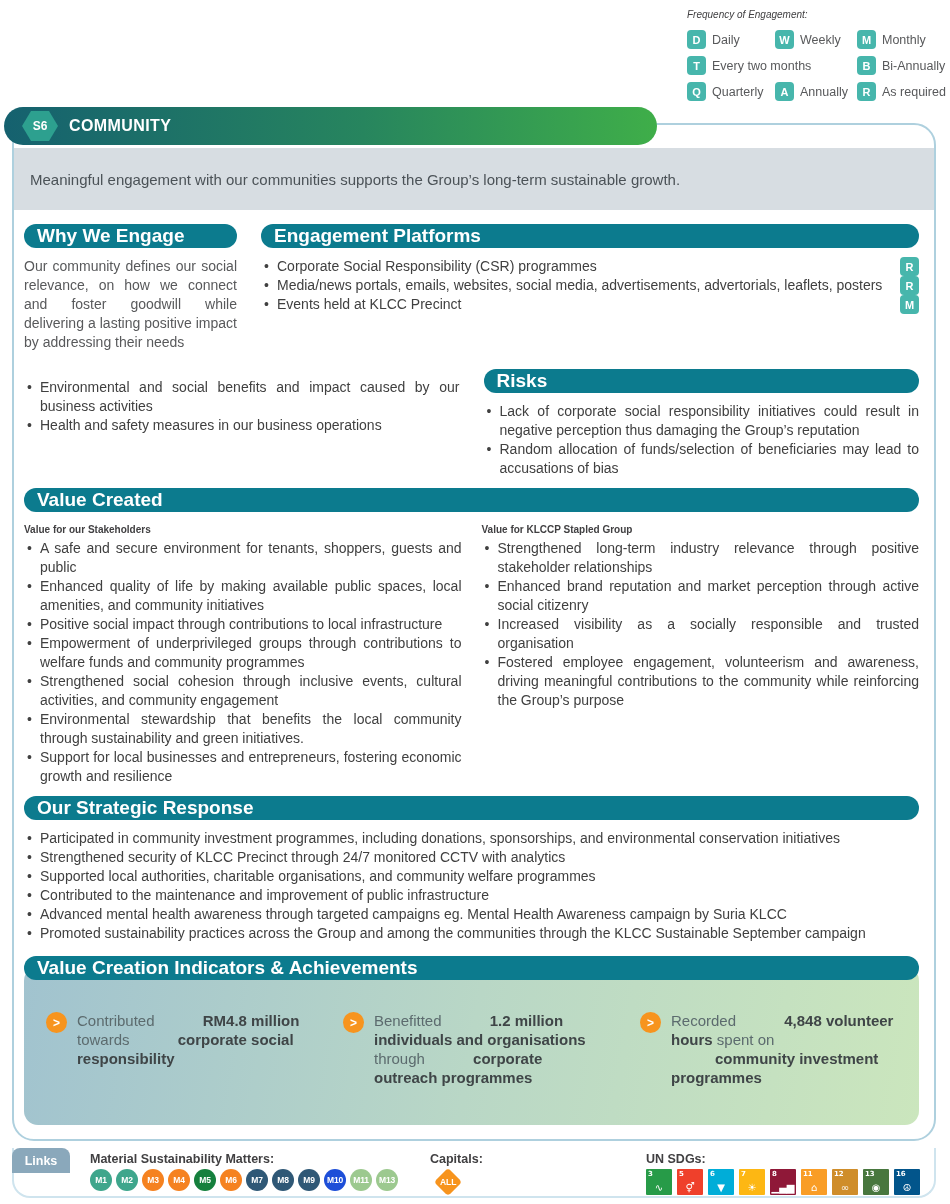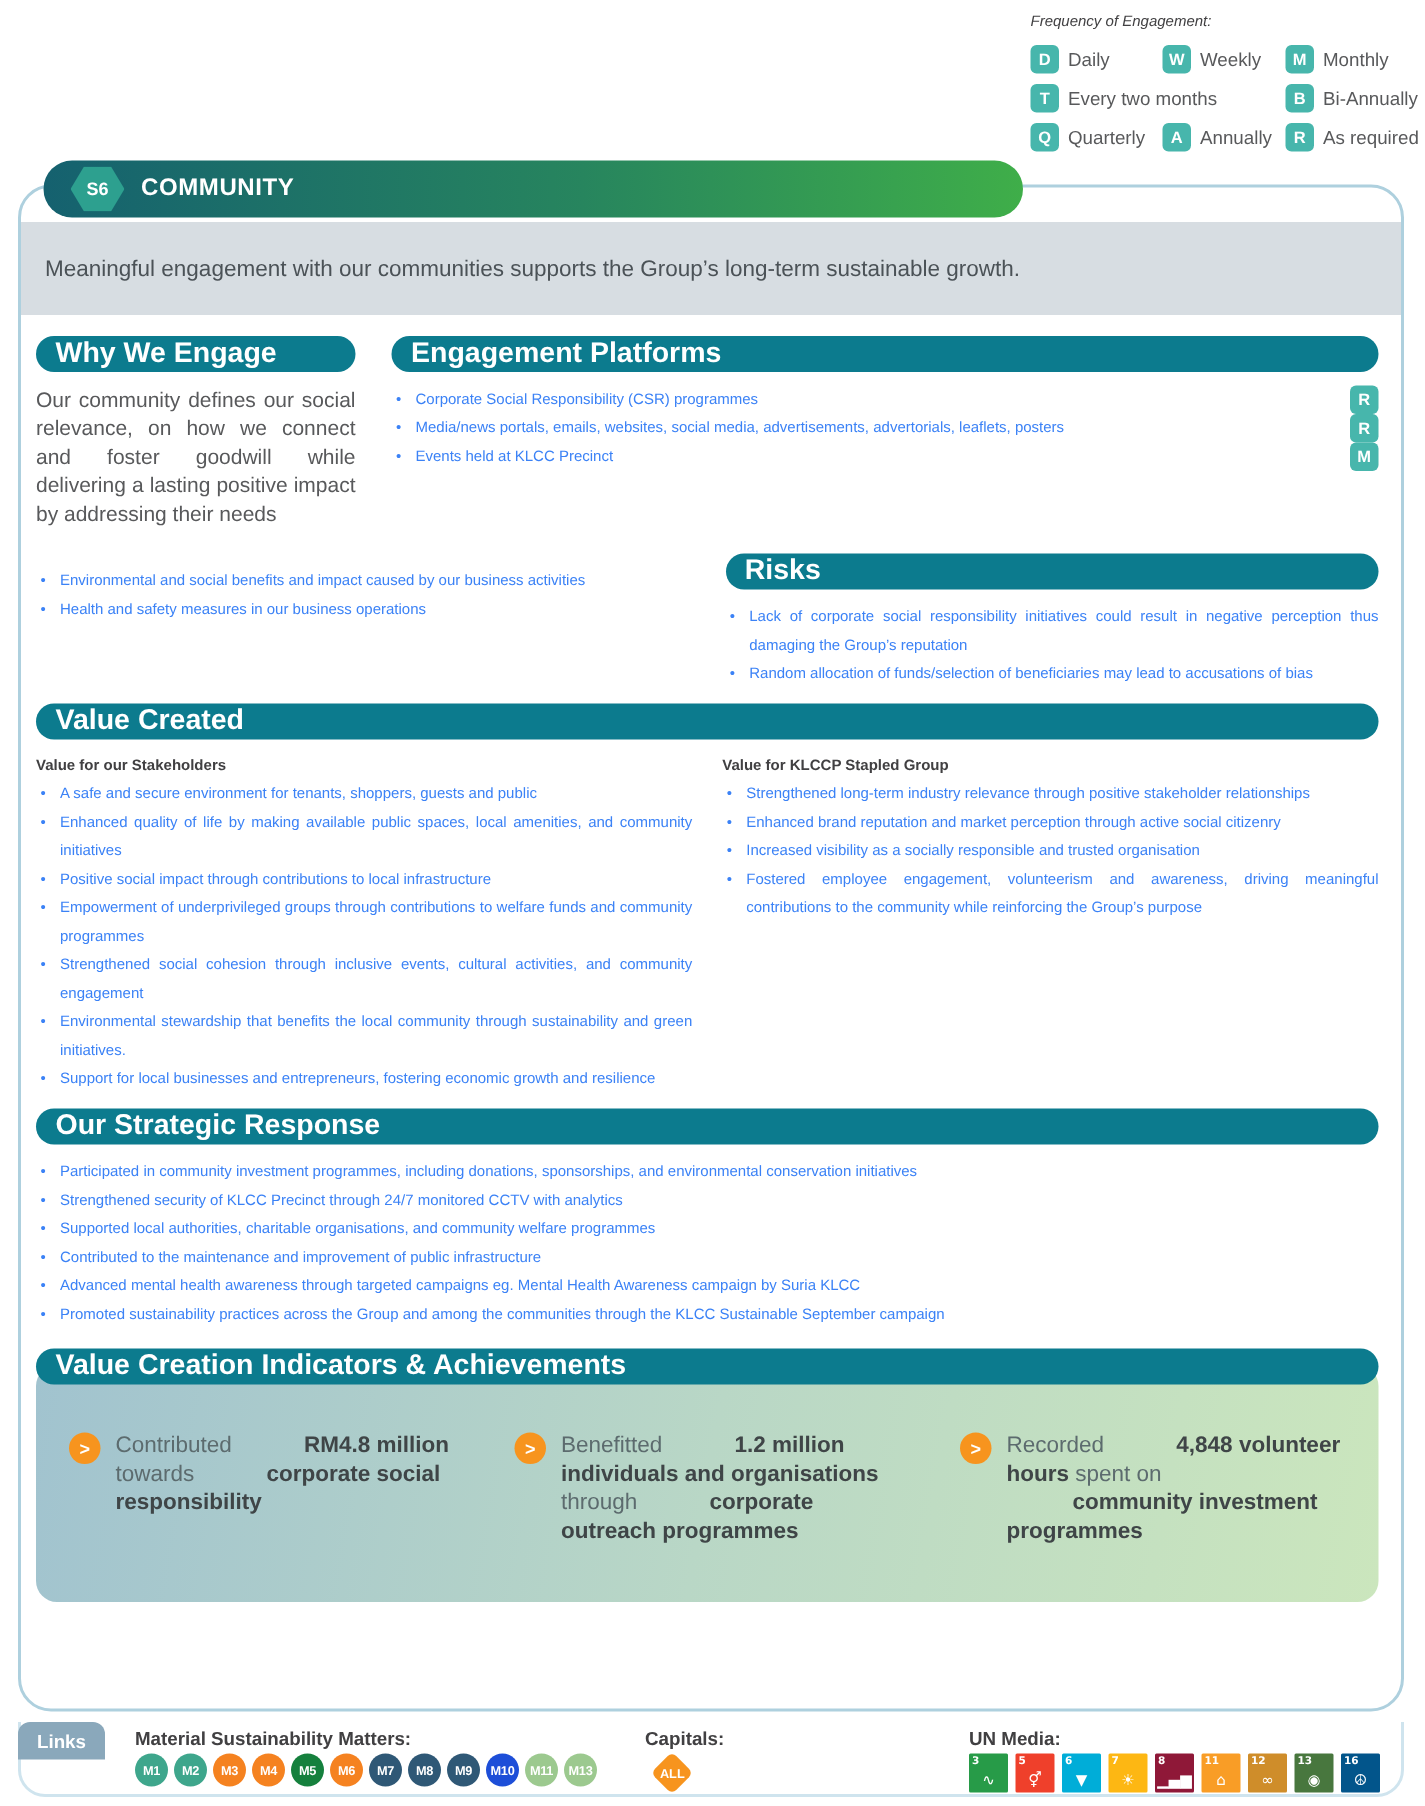--- a/index.html
+++ b/index.html
@@ -11,21 +11,21 @@
   .legend { position:absolute; top:9px; left:687px; width:256px; }
   .legend-title { font-style:italic; font-weight:normal; font-size:10px; color:#414042; margin-bottom:10px; }
   .legend-grid { display:grid; grid-template-columns:88px 82px auto; row-gap:7px; }
   .leg-item { display:flex; align-items:center; gap:6px; }
   .leg-item.span2 { grid-column:1 / 3; }
   .sq-badge { display:inline-flex; width:19px; height:19px; min-width:19px; border-radius:4px;
     background:#47b6ac; color:#fff; font-weight:bold; font-size:11px; align-items:center; justify-content:center; }
   .leg-label { font-size:12.5px; color:#58595b; white-space:nowrap; }
 
   
-  .header-bar { position:absolute; left:29px; top:107px; width:653px; height:38px; border-radius:19px;
+  .header-bar { position:absolute; left:4px; top:107px; width:653px; height:38px; border-radius:19px;
     background:linear-gradient(90deg,#15616f 0%,#27855e 55%,#3fae49 100%);
     display:flex; align-items:center; padding-left:18px; z-index:3; }
   .hexagon { width:36px; height:30px; clip-path:polygon(25% 0,75% 0,100% 50%,75% 100%,25% 100%,0 50%);
     background:#2da08f; color:#fff; font-weight:bold; font-size:12px;
     display:flex; align-items:center; justify-content:center; margin-right:11px; }
   .header-title { color:#fff; font-weight:bold; font-size:16px; letter-spacing:0.4px; }
 
   
   .main { position:absolute; left:12px; top:123px; width:924px; height:1018px; background:#fff;
     border:2px solid #aed0de; border-radius:22px; overflow:hidden; z-index:1; }
@@ -40,21 +40,21 @@
   .col-why { width:213px; flex:none; }
   .col-platforms { flex:1; min-width:0; }
   .body-text { margin-top:9px; font-size:14px; line-height:19px; text-align:justify; color:#58595b; }
 
   .ep-list { margin-top:9px; }
   .ep-row { display:flex; align-items:center; }
   .ep-text { flex:1; }
   .ep-badges { display:flex; flex-direction:column; gap:5px; margin-left:12px; width:19px; }
 
   ul.bullets { margin-top:9px; list-style:none; }
-  .bullet-item { font-size:10px; line-height:19px; color:#3b82f6; padding-left:16px; position:relative; }
+  .bullet-item { font-size:14px; line-height:19px; color:#404040; padding-left:16px; position:relative; }
   .bullet-item::before { content:"•"; position:absolute; left:3px; top:0; }
   .just .bullet-item, .bullet-item.just { text-align:justify; }
 
   .row2 { display:flex; gap:24px; margin-top:17px; }
   .col-half { flex:1; min-width:0; }
 
   .row3 { margin-top:10px; }
   .vc-cols { display:flex; gap:20px; margin-top:8px; }
   .vc-col { flex:1; min-width:0; }
   .vc-heading { font-size:10px; font-weight:bold; color:#414042; line-height:19px; }
@@ -272,21 +272,21 @@
           <span class="m-badge" style="background: rgb(156, 201, 143);">M13</span>
         </div>
     </div>
     <div class="f-capitals">
       <div class="f-label">Capitals:</div>
       <div class="all-diamond">
           <span>ALL</span>
         </div>
     </div>
     <div class="f-sdg">
-      <div class="f-label">UN Media:</div>
+      <div class="f-label">UN SDGs:</div>
       <div class="sdg-row">
           <div class="sdg-tile" style="background: rgb(39, 155, 72);">
             <span class="sdg-num">3</span>
             <span class="sdg-glyph">∿</span>
           </div>
           <div class="sdg-tile" style="background: rgb(239, 64, 43);">
             <span class="sdg-num">5</span>
             <span class="sdg-glyph">⚥</span>
           </div>
           <div class="sdg-tile" style="background: rgb(0, 173, 216);">

